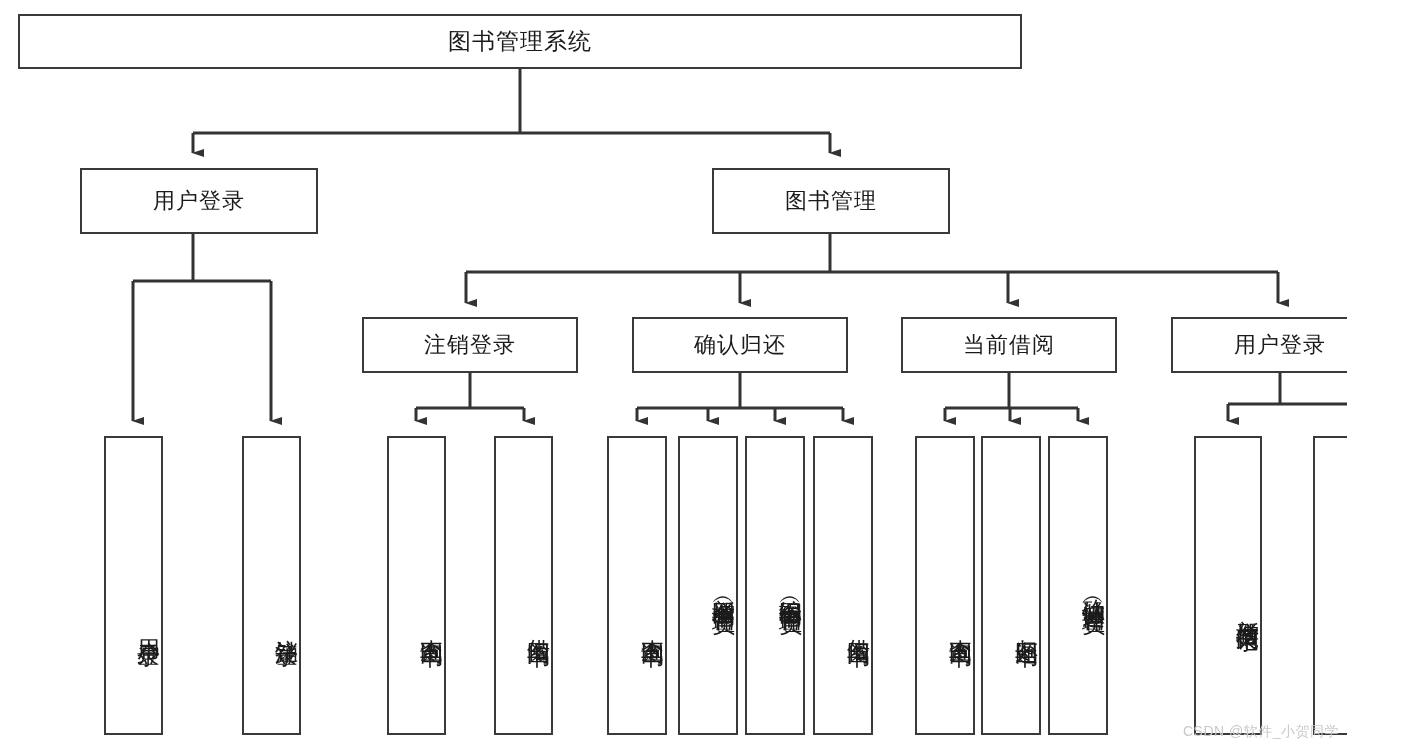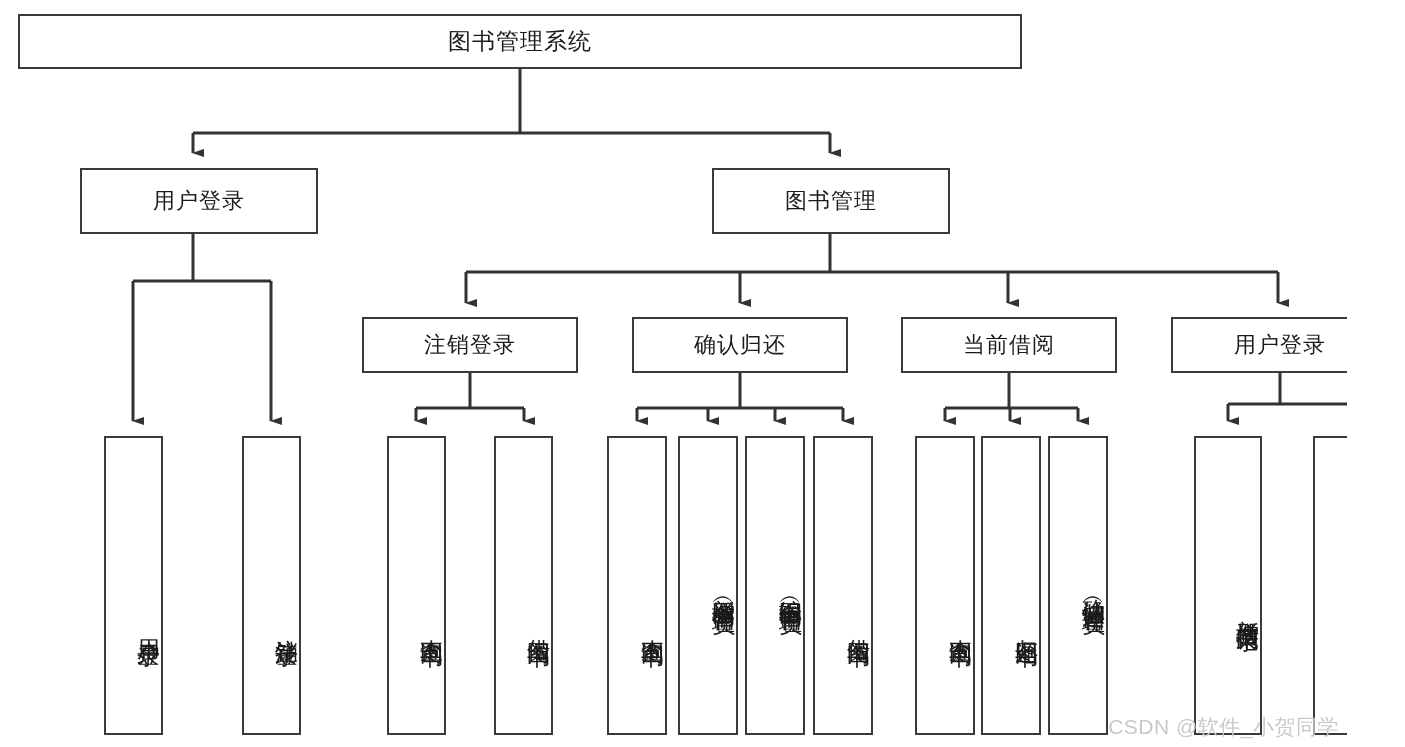--- a/index.html
+++ b/index.html
@@ -57,21 +57,21 @@
   .node.vert .vtext {
     writing-mode: vertical-rl;
     text-orientation: upright;
     white-space: nowrap;
     display: block;
   }
   .watermark {
     position: absolute;
     right: 8px;
     bottom: 6px;
-    font-size: 21px;
+    font-size: 14px;
     color: #c9c9c9;
     letter-spacing: 0.5px;
     white-space: nowrap;
     user-select: none;
   }
 </style>
 </head>
 <body>
 
 <div id="canvas">

